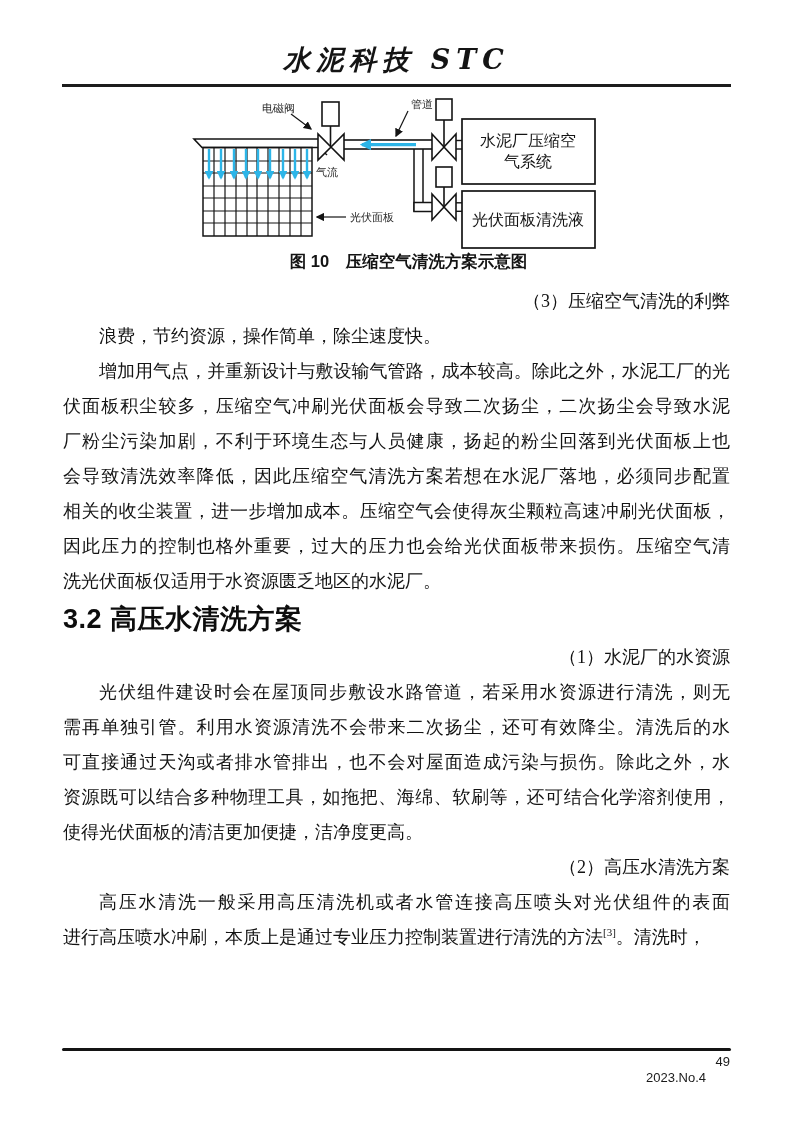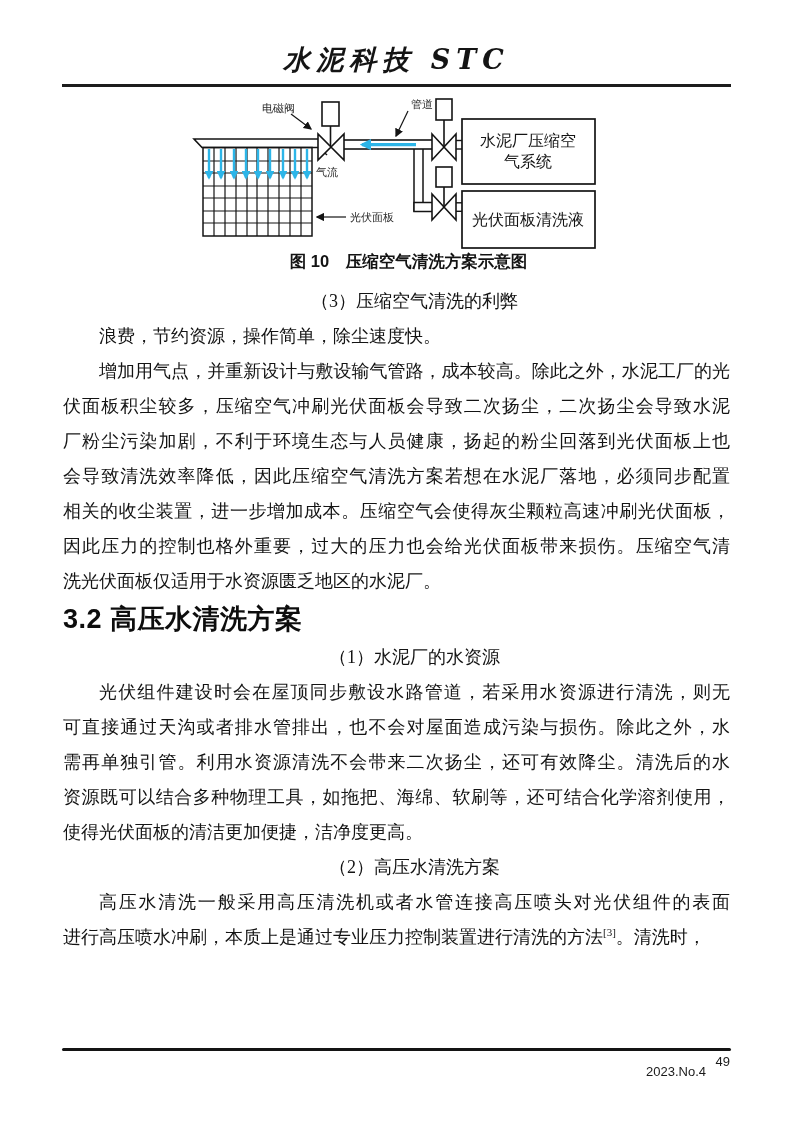--- a/index.html
+++ b/index.html
@@ -22,32 +22,32 @@
 
   .fig-caption {
     position:absolute; top:251px; left:0; width:100%; text-align:center;
     font-family:"Liberation Sans", sans-serif; font-weight:600; font-size:16.5px; color:#131313;padding-left:12px;
   }
 
   .content { position:absolute; top:284px; left:63px; width:667px; font-size:18px; color:#131313; }
   .line { line-height:35px; text-align:justify; text-align-last:justify; }
   .para .line:first-child { text-indent:2em; }
   .para .line:last-child { text-align-last:left; }
-  .subhead { line-height:35px; text-indent:2em; text-align:center; }
+  .subhead { line-height:35px; text-indent:2em; text-align:right; }
   .section-heading {
     font-family:"Liberation Sans", sans-serif; font-weight:bold;
     font-size:27px; line-height:41px; letter-spacing:0.5px; color:#0d0d0d;
   }
   sup { font-size:11px; line-height:0; }
 
   .footer-rule { position:absolute; top:1048px; left:62px; width:669px; height:3px; background:#141414; border-radius:2px; }
   .footer { position:absolute; top:1054px; left:63px; width:667px; height:20px;
     font-family:"Liberation Sans", sans-serif; font-size:13px; color:#1a1a1a; }
   .footer .pageno { position:absolute; left:0; width:100%; text-align:right; }
-  .footer .issue  { position:absolute; right:24px; top:10px; }
+  .footer .issue  { position:absolute; right:24px; top:16px; }
 </style>
 </head>
 <body>
 
 <div class="page">
 
   <div class="header-title">水泥科技 STC</div>
   <div class="header-rule"></div>
 
   <div class="diagram">
@@ -158,22 +158,22 @@
         <div class="line">厂粉尘污染加剧，不利于环境生态与人员健康，扬起的粉尘回落到光伏面板上也</div>
         <div class="line">会导致清洗效率降低，因此压缩空气清洗方案若想在水泥厂落地，必须同步配置</div>
         <div class="line">相关的收尘装置，进一步增加成本。压缩空气会使得灰尘颗粒高速冲刷光伏面板，</div>
         <div class="line">因此压力的控制也格外重要，过大的压力也会给光伏面板带来损伤。压缩空气清</div>
         <div class="line">洗光伏面板仅适用于水资源匮乏地区的水泥厂。</div>
       </div>
     <div class="section-heading">3.2 高压水清洗方案</div>
     <div class="subhead">（1）水泥厂的水资源</div>
     <div class="para">
         <div class="line">光伏组件建设时会在屋顶同步敷设水路管道，若采用水资源进行清洗，则无</div>
+        <div class="line">需再单独引管。利用水资源清洗不会带来二次扬尘，还可有效降尘。清洗后的水</div>
         <div class="line">可直接通过天沟或者排水管排出，也不会对屋面造成污染与损伤。除此之外，水</div>
-        <div class="line">需再单独引管。利用水资源清洗不会带来二次扬尘，还可有效降尘。清洗后的水</div>
         <div class="line">资源既可以结合多种物理工具，如拖把、海绵、软刷等，还可结合化学溶剂使用，</div>
         <div class="line">使得光伏面板的清洁更加便捷，洁净度更高。</div>
       </div>
     <div class="subhead">（2）高压水清洗方案</div>
     <div class="para">
         <div class="line">高压水清洗一般采用高压清洗机或者水管连接高压喷头对光伏组件的表面</div>
         <div class="line">进行高压喷水冲刷，本质上是通过专业压力控制装置进行清洗的方法<sup>[3]</sup>。清洗时，</div>
       </div>
   </div>
 

